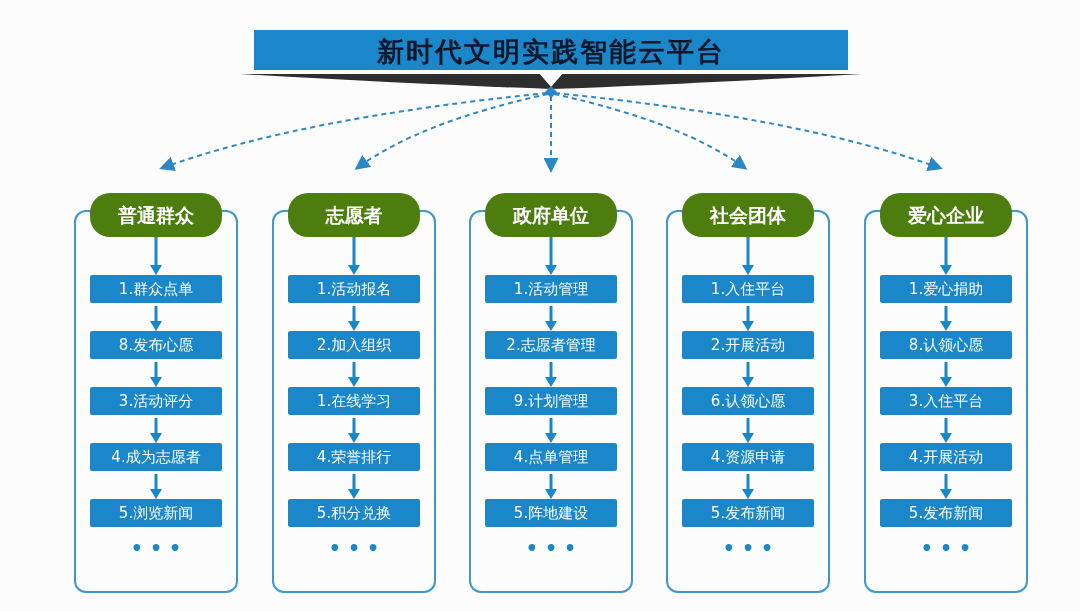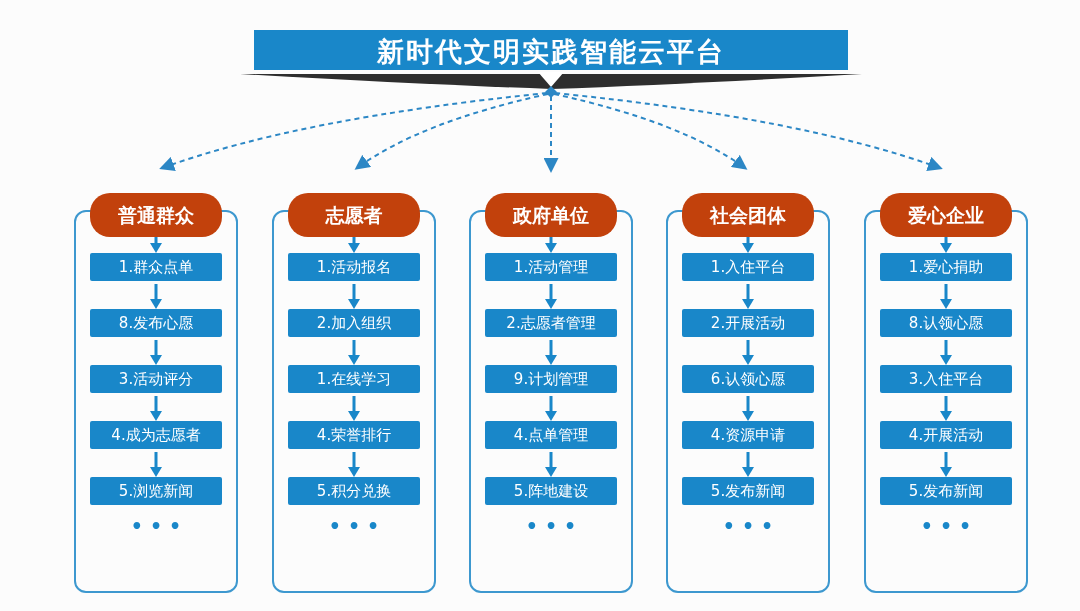--- a/index.html
+++ b/index.html
@@ -11,21 +11,21 @@
     position:relative;
     width:1080px;height:611px;
     background:#fcfcfc;
     overflow:hidden;
   }
   
   .banner{
     position:absolute;
     left:254px;top:30px;width:594px;height:40px;
     background:#1987c9;
-    color:#ffffff;
+    color:#0f172a;
     font-size:27px;font-weight:bold;
     line-height:44px;text-align:center;
     letter-spacing:2px;
   }
   
   .overlay{
     position:absolute;left:0;top:0;width:1080px;height:611px;
     pointer-events:none;
   }
   
@@ -37,29 +37,29 @@
   .col-outline{
     position:absolute;
     left:0;top:17px;right:0;bottom:0;
     border:2px solid #3d98cf;
     border-radius:12px;
     background:transparent;
   }
   .col-header{
     position:absolute;
     left:16px;top:0;width:132px;height:44px;
-    background:#c2410c;
+    background:#4d7c0f;
     border-radius:20px;
     color:#ffffff;font-size:19px;font-weight:bold;
     line-height:44px;text-align:center;
     z-index:2;
   }
   .col-body{
     position:absolute;left:0;top:0;width:164px;
-    padding-top:22px;
+    padding-top:44px;
     display:flex;flex-direction:column;align-items:center;
     z-index:1;
   }
   .step{
     width:132px;height:28px;
     background:#1987c9;
     border-radius:2px;
     color:#ffffff;font-size:15px;
     line-height:28px;text-align:center;
     flex:none;

